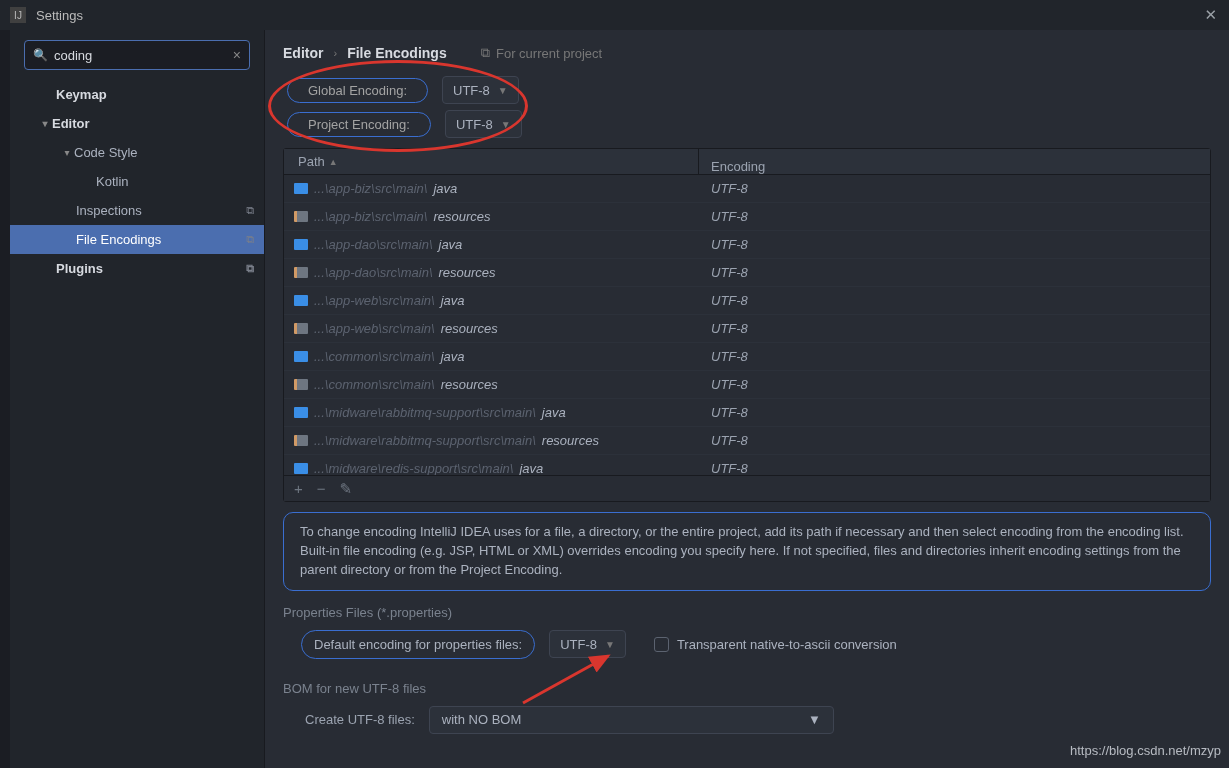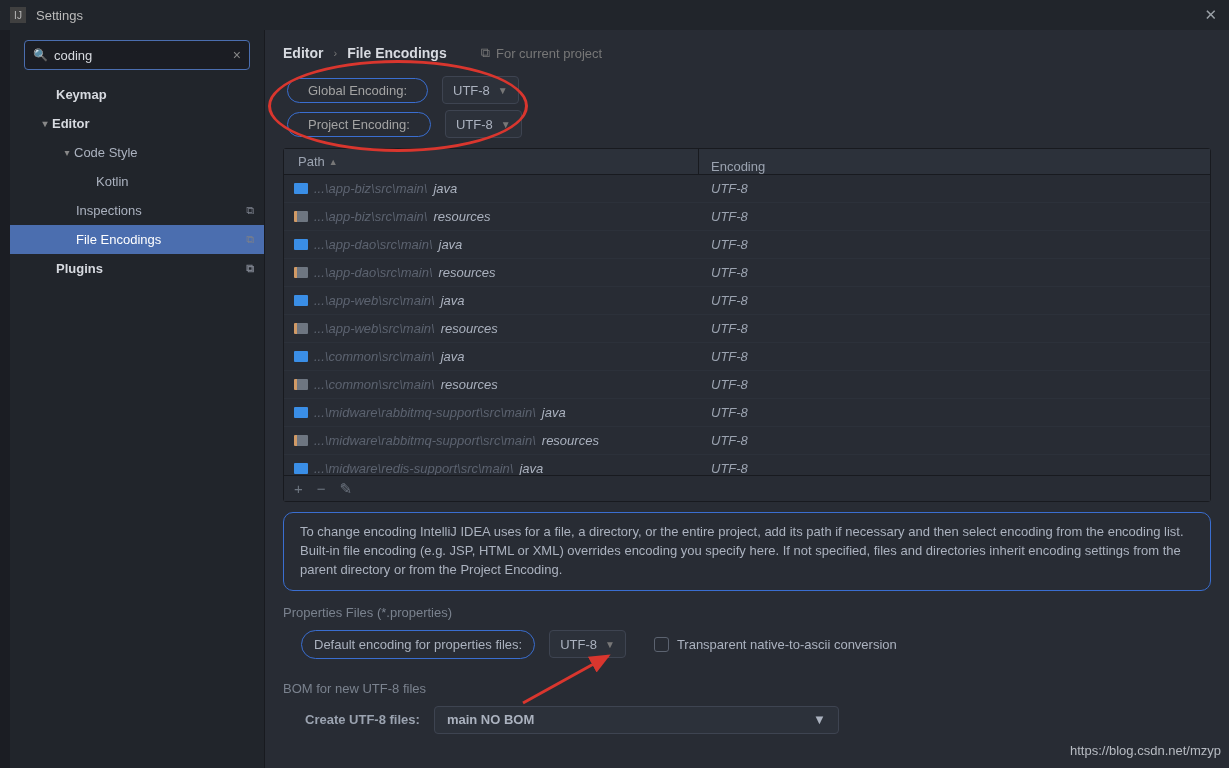--- a/index.html
+++ b/index.html
@@ -45,21 +45,21 @@
 .path-gray { color: #5c6370; }
 .path-light { color: #abb2bf; }
 .tfoot { display: flex; align-items: center; height: 26px; background: #282c34; border-top: 1px solid #181a1f; padding-left: 10px; gap: 14px; }
 .tfoot span { color: #6e7681; font-size: 15px; cursor: pointer; }
 .info-box { margin-top: 10px; border: 1.5px solid #3a6ed0; border-radius: 10px; padding: 10px 16px; font-size: 13px; color: #abb2bf; line-height: 1.45; }
 .section-label { margin-top: 14px; font-size: 13px; color: #7a828e; }
 .prop-row { display: flex; align-items: center; gap: 14px; margin-top: 10px; }
 .prop-label { font-size: 13px; color: #abb2bf; padding: 6px 12px; border: 1.5px solid #3a6ed0; border-radius: 16px; }
 .checkbox-wrap { display: flex; align-items: flex-end; gap: 8px; margin-left: 14px; }
 .checkbox { width: 15px; height: 15px; border: 1px solid #5c6370; border-radius: 3px; }
-.bom-row { display: flex; align-items: center; gap: 14px; margin-top: 10px; font-weight: bold; }
+.bom-row { display: flex; align-items: center; gap: 14px; margin-top: 10px; }
 .bom-row .bom-label { font-size: 13px; color: #9ba3b0; }
 .bom-dd { flex: 0 0 405px; background: #2c313a; border: 1px solid #3e4451; border-radius: 4px; height: 28px; padding: 0 12px; display: flex; align-items: center; justify-content: space-between; font-size: 13px; color: #abb2bf; }
 .watermark { position: absolute; right: 8px; bottom: 10px; font-size: 13px; color: #cfd3da; opacity: 0.85; }
 .tbody::-webkit-scrollbar { width: 10px; }
 .tbody::-webkit-scrollbar-track { background: #21252b; }
 .tbody::-webkit-scrollbar-thumb { background: #4b5263; border-radius: 5px; }
 .annot-ellipse { position: absolute; border: 3px solid #d9362e; border-radius: 50%; pointer-events: none; }
 .annot-arrow { position: absolute; pointer-events: none; }
 </style>
 </head>
@@ -265,21 +265,21 @@
             </marker>
           </defs>
         <line x1="10" y1="55" x2="95" y2="8" stroke="#d9362e" stroke-width="3" marker-end="url(#ah1)"></line>
       </svg>
     </div>
 
     <div class="section-label" style="margin-top:22px;">BOM for new UTF-8 files</div>
     <div class="bom-row">
       <span class="bom-label" style="margin-left:22px;">Create UTF-8 files:</span>
       <div class="bom-dd">
-        <span>main NO BOM</span>
+        <span>with NO BOM</span>
         <span class="caret">▼</span>
       </div>
     </div>
 
     <svg class="annot-arrow" style="position:absolute; left:-145px; top:205px;" width="180" height="120">
       <defs>
           <marker id="ah2" markerWidth="8" markerHeight="8" refX="6" refY="3" orient="auto">
             <path d="M0,0 L7,3 L0,6 Z" fill="#d9362e"></path>
           </marker>
         </defs>

